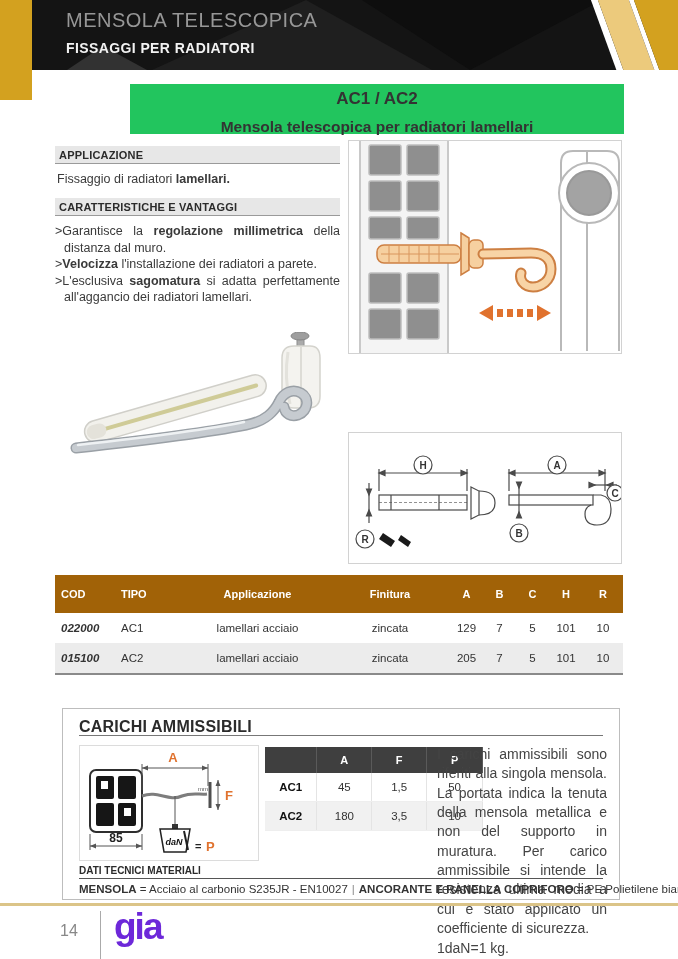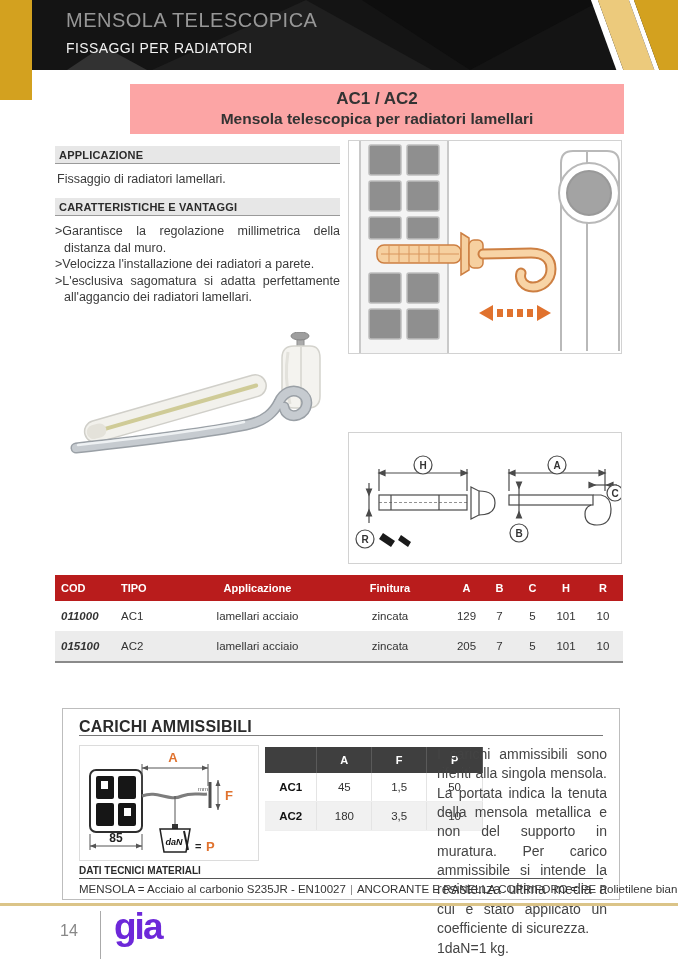--- a/index.html
+++ b/index.html
@@ -13,46 +13,46 @@
   .facet-a{left:120px;width:280px;background:#1f1f1f;clip-path:polygon(0 100%,55% 0,100% 100%);}
   .facet-b{left:330px;width:240px;background:#0e0e0e;clip-path:polygon(0 0,100% 0,45% 100%);}
   .facet-c{left:35px;top:46px;height:24px;width:80px;background:#4a4a4a;opacity:.55;
            clip-path:polygon(0 100%,45% 0,100% 100%);}
   .stripe{position:absolute;top:-8px;height:90px;transform:skewX(20deg);transform-origin:0 0;}
   .stripe-w1{left:556px;width:7px;background:#ffffff;}
   .stripe-g1{left:563px;width:31px;background:#ecca7c;}
   .stripe-w2{left:594px;width:5px;background:#ffffff;}
   .stripe-g2{left:599px;width:160px;background:#d3a11f;}
   .hdr-title{position:absolute;left:34px;top:9px;font-size:20px;letter-spacing:.5px;color:#979797;}
-  .hdr-subtitle{position:absolute;left:34px;top:40px;font-size:14px;font-weight:normal;letter-spacing:.4px;color:#f2f2f2;}
-
-  
-  .title-box{position:absolute;left:130px;top:84px;width:494px;height:50px;background:#fca5a5;text-align:center;}
+  .hdr-subtitle{position:absolute;left:34px;top:40px;font-size:14px;font-weight:bold;letter-spacing:.4px;color:#f2f2f2;}
+
+  
+  .title-box{position:absolute;left:130px;top:84px;width:494px;height:50px;background:#22c55e;text-align:center;}
   .title-code{margin-top:5px;font-size:17px;font-weight:bold;color:#333;}
-  .title-name{font-size:15.5px;font-weight:bold;color:#333;margin-top:1px;}
+  .title-name{font-size:15.5px;font-weight:bold;color:#333;margin-top:9px;}
 
   
   .left-col{position:absolute;left:55px;top:146px;width:285px;}
   .section-bar{background:#e7e7e7;border-bottom:1px solid #9a9a9a;font-size:11px;font-weight:bold;
                color:#2b2b2b;padding:3px 0 2px 4px;letter-spacing:.2px;}
   .app-text{font-size:12.5px;margin:8px 0 12px 2px;color:#3a3a3a;}
   .features-list{margin:7px 0 0 0;padding:0;list-style:none;}
   .features-list li{font-size:12.5px;line-height:1.32;text-align:justify;
                     padding-left:9px;text-indent:-9px;color:#3a3a3a;}
-  .bold{font-weight:normal;}
+  .bold{font-weight:bold;}
 
   
   .illus1{position:absolute;left:348px;top:140px;width:272px;height:212px;border:1px solid #d2d2d2;background:#fff;}
   .photo{position:absolute;left:60px;top:332px;width:280px;height:128px;}
   .drawing{position:absolute;left:348px;top:432px;width:272px;height:130px;border:1px solid #d2d2d2;background:#fff;}
 
   
   .spec-table{position:absolute;left:55px;top:575px;width:568px;border-collapse:collapse;
               border-bottom:2px solid #8a8a8a;font-size:11.5px;}
-  .spec-table th{background:#b91c1c;color:#fff;font-size:11px;font-weight:bold;height:14px;padding:6px 6px;}
+  .spec-table th{background:#a16207;color:#fff;font-size:11px;font-weight:bold;height:14px;padding:12px 6px;}
   .spec-table td{height:30px;padding:0 6px;color:#333;}
   .spec-table .al{text-align:left;}
   .spec-table .ac{text-align:center;}
   .spec-table tr.r2 td{background:#ececec;margin-left:20px;}
   .cod{font-weight:bold;font-style:italic;}
 
   
   .loads-box{position:absolute;left:62px;top:708px;width:556px;height:190px;border:1px solid #bdbdbd;background:#fff;}
   .loads-heading{position:absolute;left:16px;top:9px;font-size:16px;font-weight:bold;color:#2b2b2b;letter-spacing:.2px;}
   .loads-rule{position:absolute;left:16px;right:16px;top:26px;border-top:1px solid #777;}
@@ -268,21 +268,21 @@
         <th class="ac">Finitura</th>
         <th class="ac">A</th>
         <th class="ac">B</th>
         <th class="ac">C</th>
         <th class="ac">H</th>
         <th class="ac">R</th>
       </tr>
     </thead>
     <tbody>
       <tr>
-        <td class="al cod">011000</td>
+        <td class="al cod">022000</td>
         <td class="al">AC1</td>
         <td class="ac">lamellari acciaio</td>
         <td class="ac">zincata</td>
         <td class="ac">129</td>
         <td class="ac">7</td>
         <td class="ac">5</td>
         <td class="ac">101</td>
         <td class="ac">10</td>
       </tr>
       <tr class="r2">

